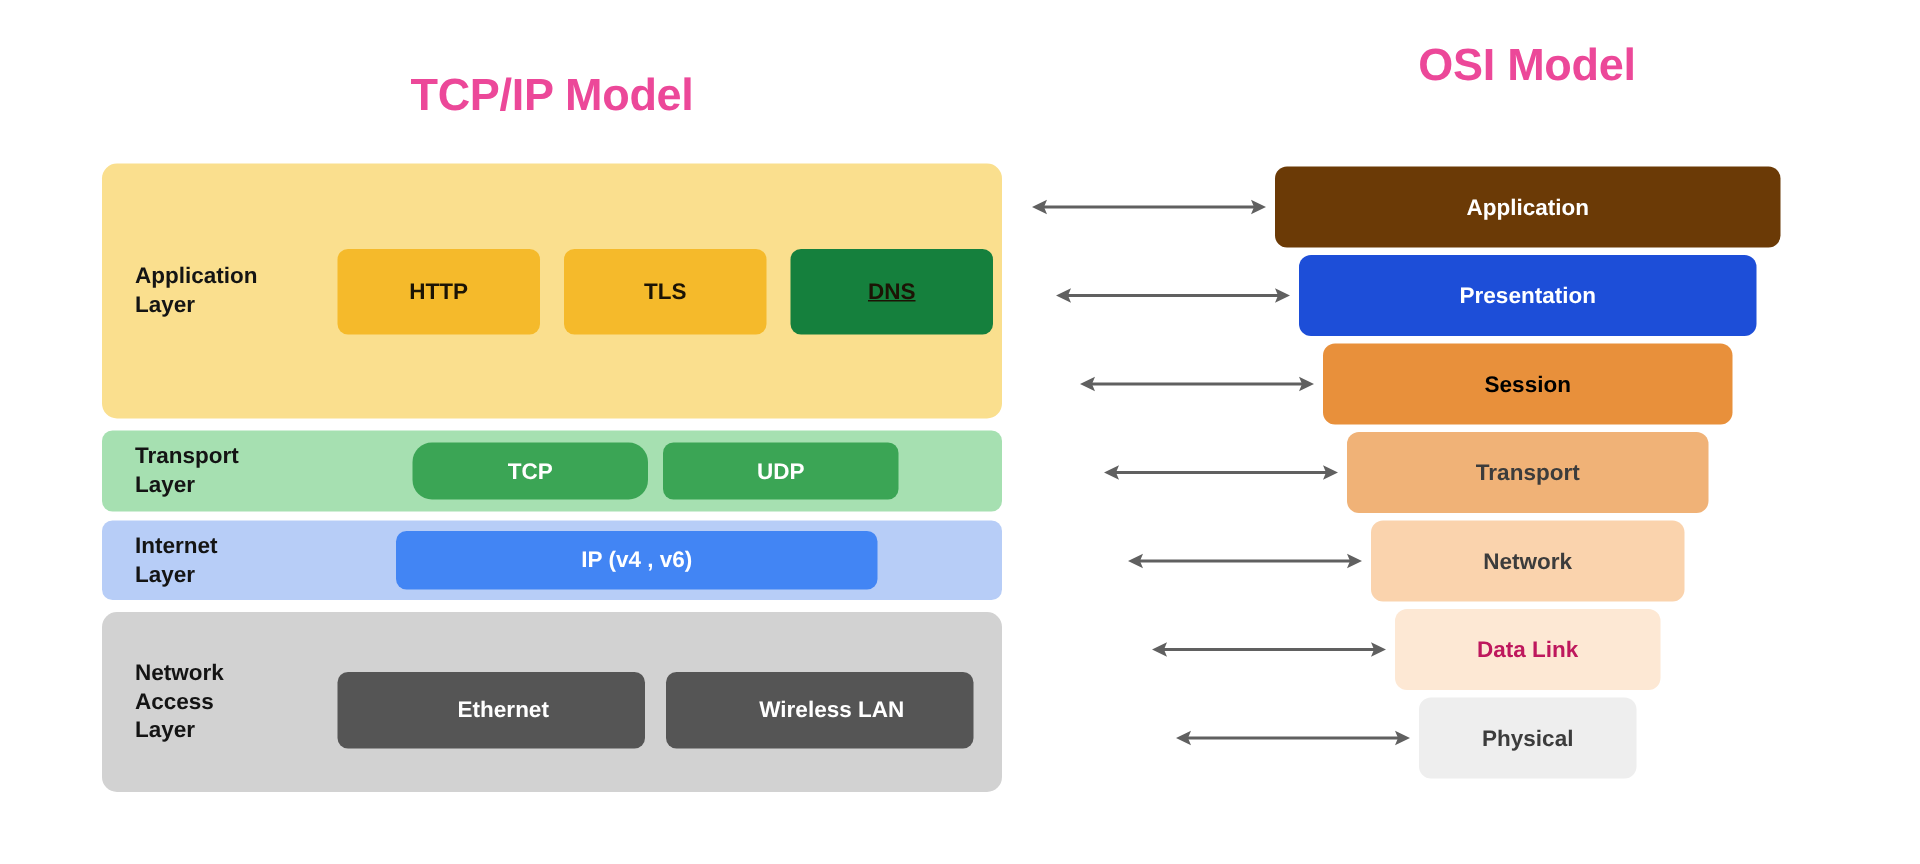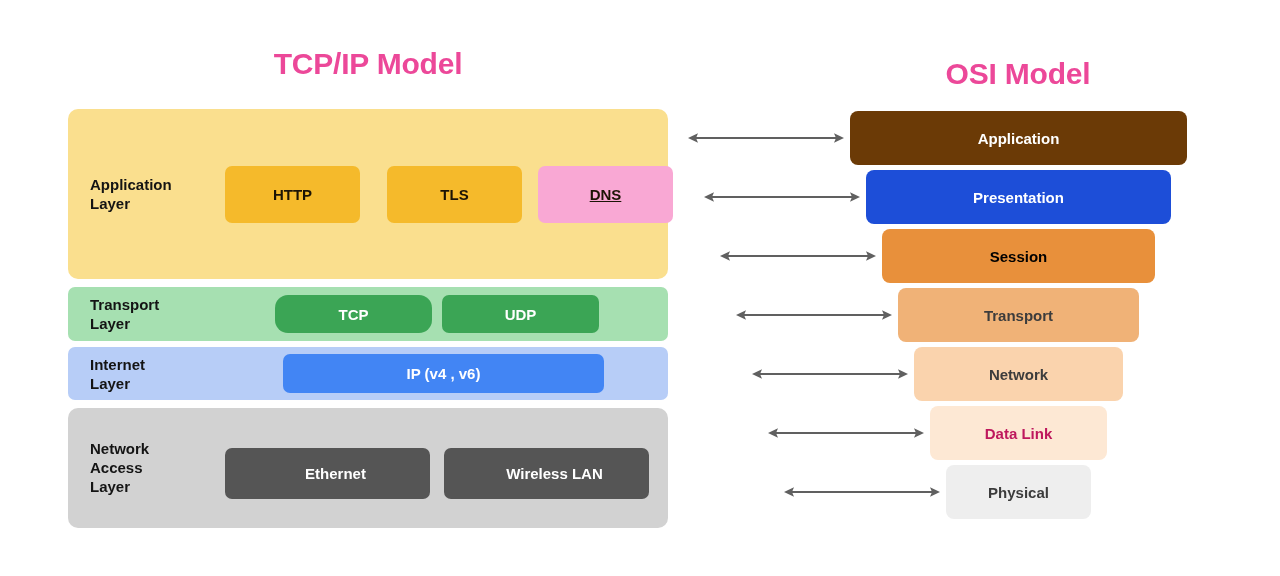--- a/index.html
+++ b/index.html
@@ -31,21 +31,21 @@
     white-space: nowrap;
     text-align: center;
   }
   #tcpip-title {
     left: 68px;
     top: 47px;
     width: 600px;
   }
   #osi-title {
     left: 848px;
-    top: 57px;
+    top: 27px;
     width: 340px;
   }
 
   
   .tcp-band {
     position: absolute;
     left: 68px;
     width: 600px;
     box-sizing: border-box;
     display: flex;
@@ -115,21 +115,21 @@
   }
 
   #band-internet {
     top: 347px;
     height: 53px;
     background: #b7cdf7;
     border-radius: 7px;
   }
   #band-internet .band-label { top: 50%; transform: translateY(-50%); }
   #row-internet {
-    left: 283px;
+    left: 264px;
     top: 354px;
     height: 53px;
   }
   #row-internet .proto-box {
     width: 321px;
     height: 39px;
     background: #4285f4;
     color: #ffffff;
   }
 
@@ -192,22 +192,22 @@
 <div class="canvas">
 
   <div class="title" id="tcpip-title">TCP/IP Model</div>
 
   <div class="tcp-band" id="band-application" style="background: rgb(250, 223, 142);">
     <div class="band-label">Application
 Layer</div>
   </div>
   <div class="proto-row" id="row-application">
     <div class="proto-box" style="background: rgb(245, 186, 43);">HTTP</div>
-    <div class="proto-box" style="background: rgb(245, 186, 43); margin-left: 11px;">TLS</div>
-    <div class="proto-box" style="background: #f9a8d4; text-decoration: underline;">DNS</div>
+    <div class="proto-box" style="background: rgb(245, 186, 43);">TLS</div>
+    <div class="proto-box" style="background: #15803d; text-decoration: underline;">DNS</div>
   </div>
 
   <div class="tcp-band" id="band-transport" style="background: rgb(166, 224, 177);">
     <div class="band-label">Transport
 Layer</div>
   </div>
   <div class="proto-row" id="row-transport">
     <div class="proto-box" style="background: rgb(59, 165, 85); border-radius: 13px;">TCP</div>
     <div class="proto-box" style="background: rgb(59, 165, 85);">UDP</div>
   </div>

